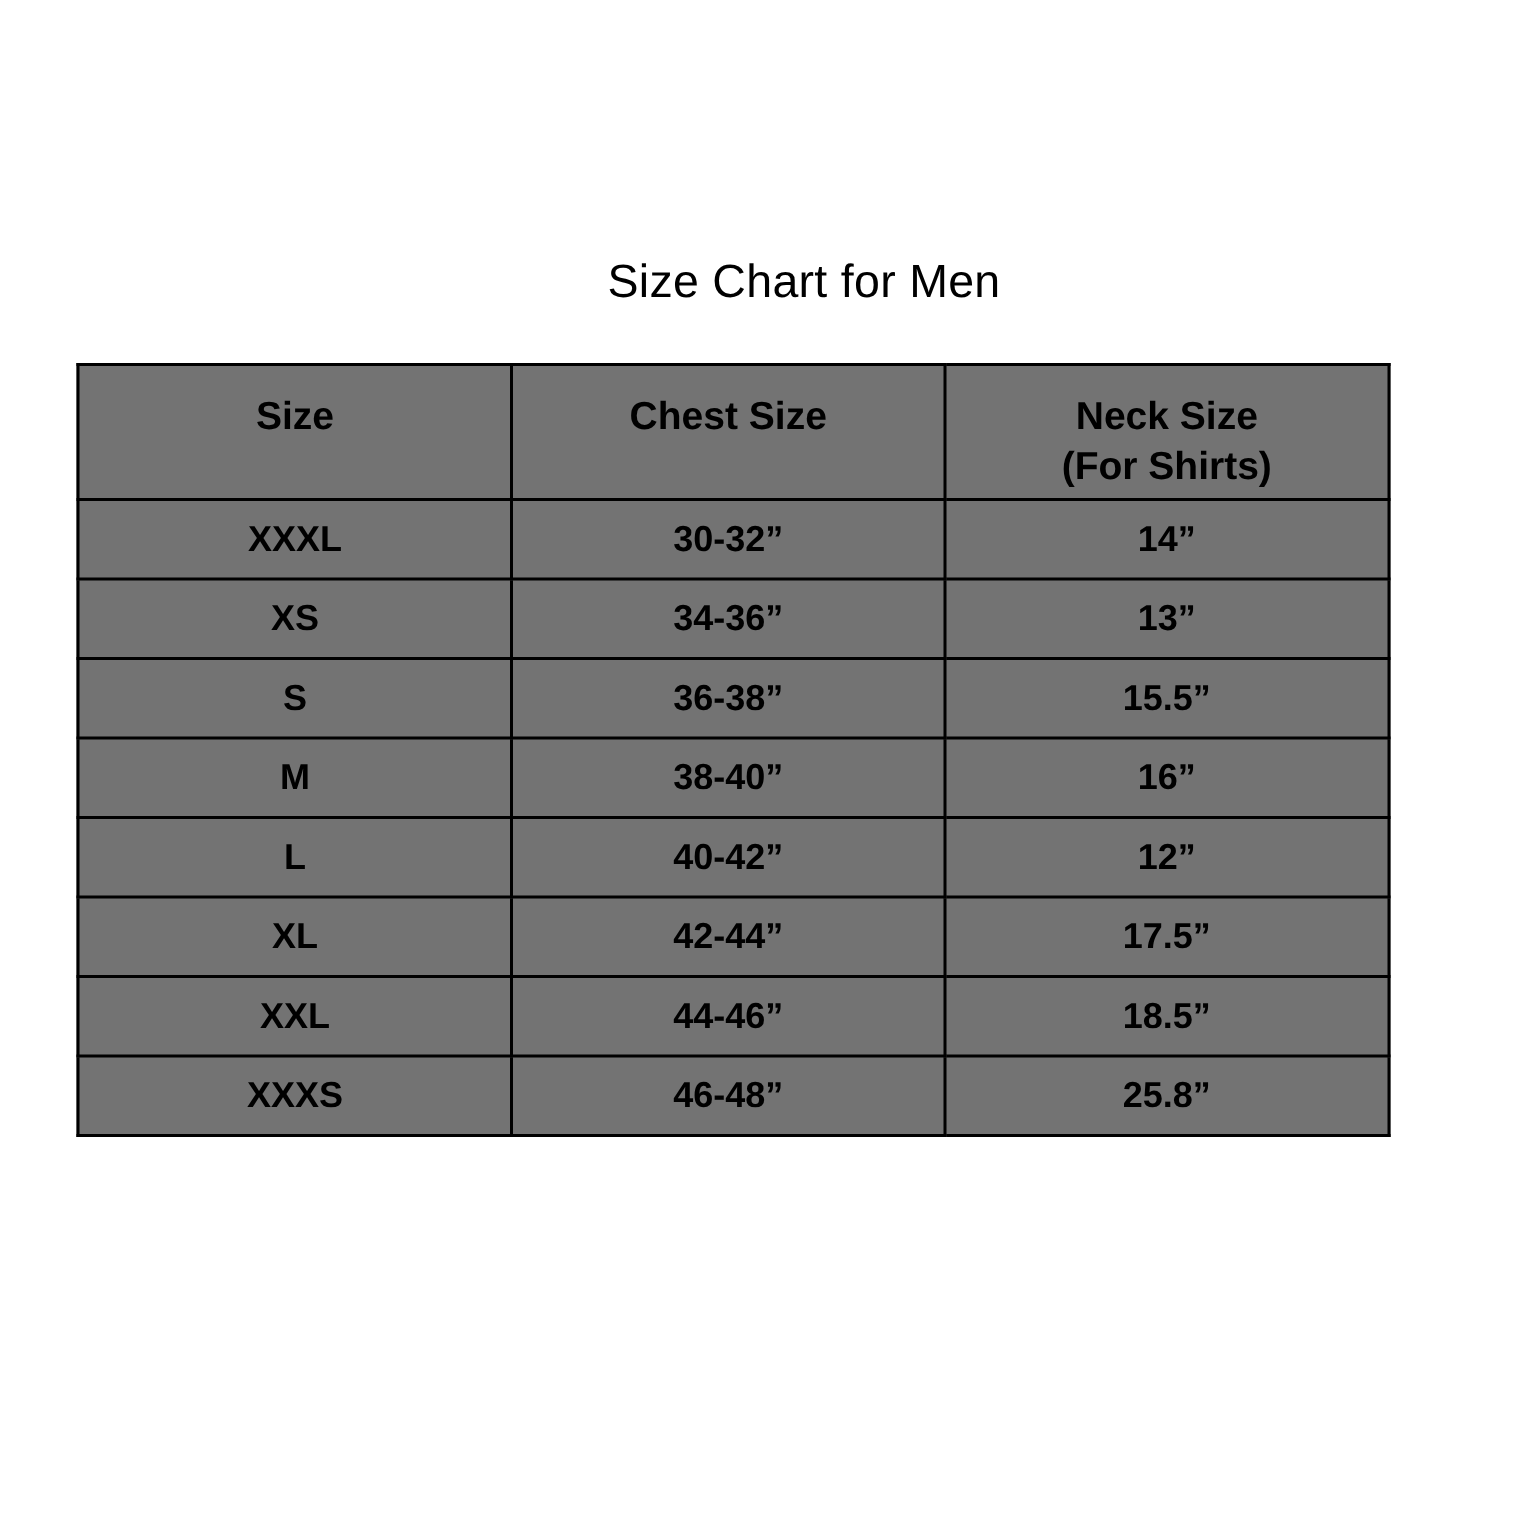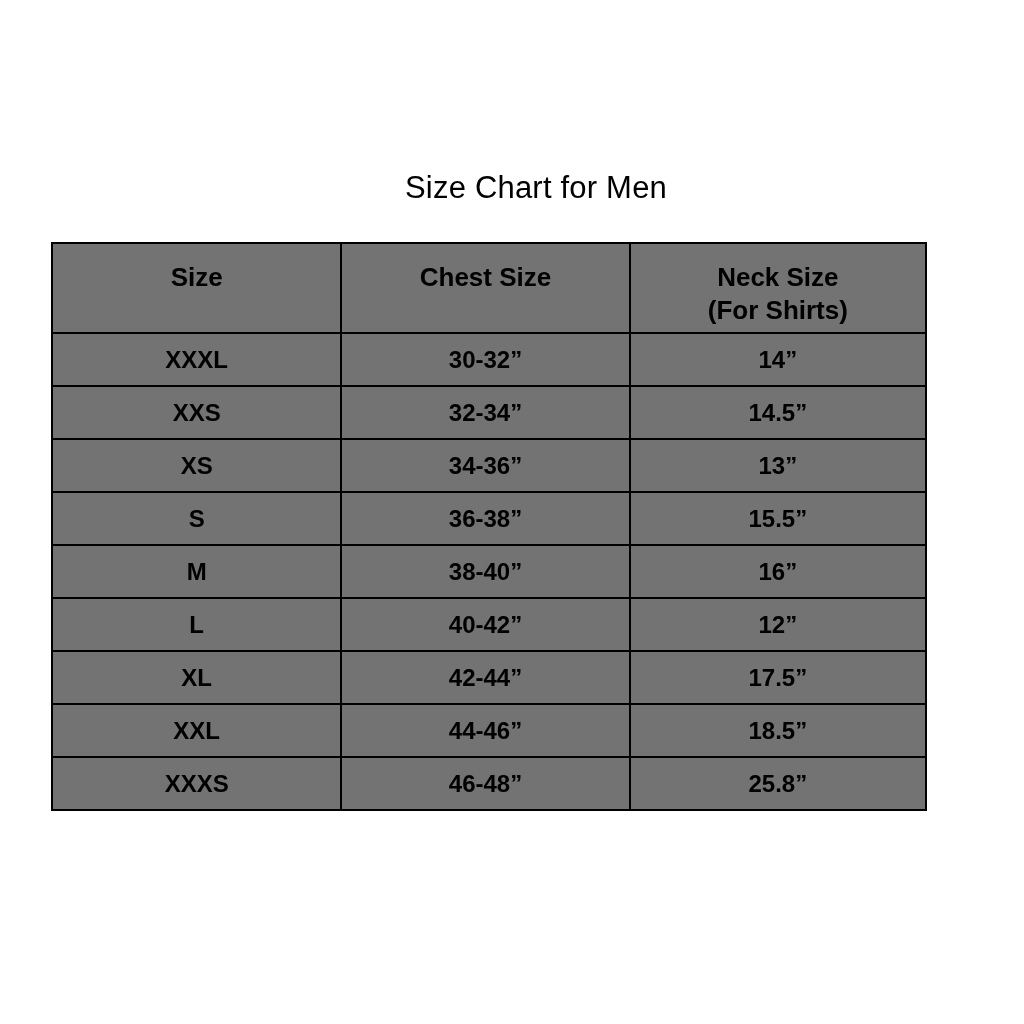--- a/index.html
+++ b/index.html
@@ -81,25 +81,20 @@
       </th>
     </tr>
   </thead>
   <tbody>
     <tr>
       <td>XXXL</td>
       <td>30-32”</td>
       <td>14”</td>
     </tr>
     <tr>
-      <td>XXS</td>
-      <td>32-34”</td>
-      <td>14.5”</td>
-    </tr>
-    <tr>
       <td>XS</td>
       <td>34-36”</td>
       <td>13”</td>
     </tr>
     <tr>
       <td>S</td>
       <td>36-38”</td>
       <td>15.5”</td>
     </tr>
     <tr>

